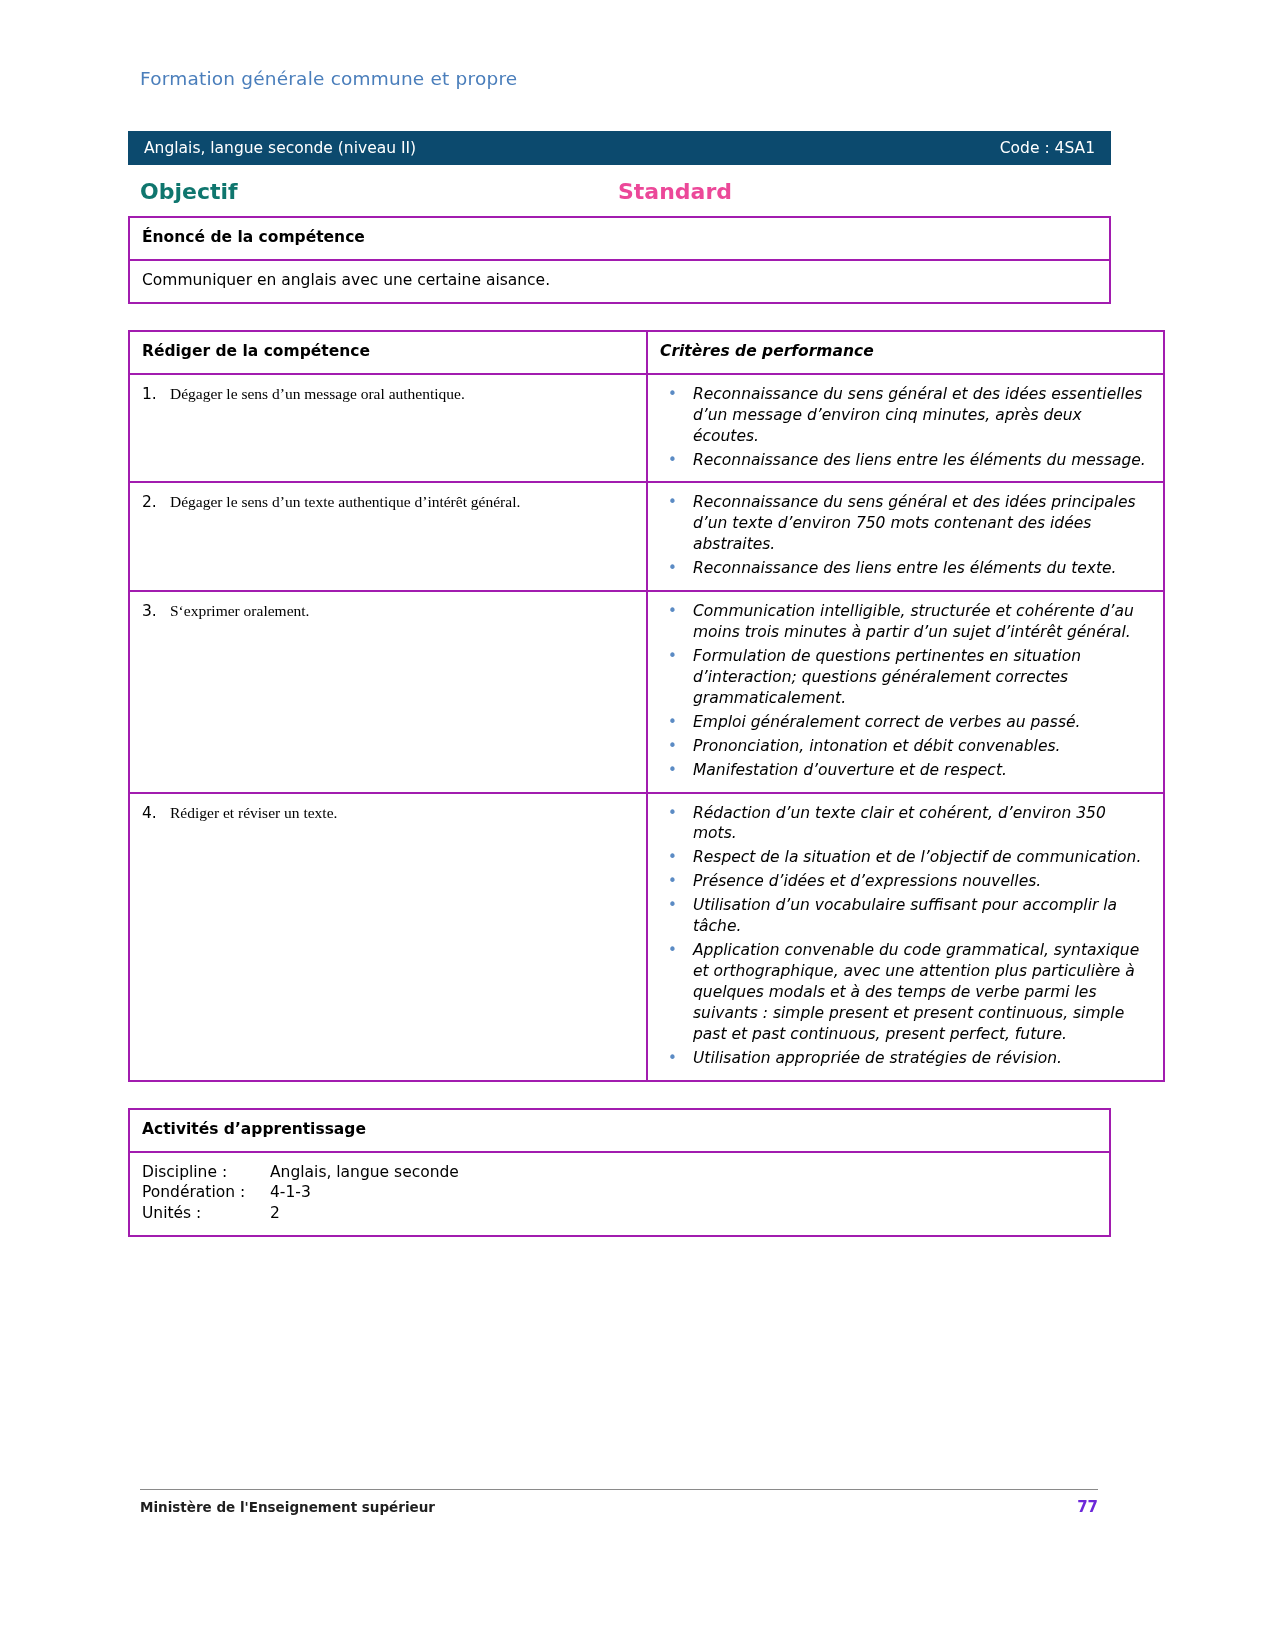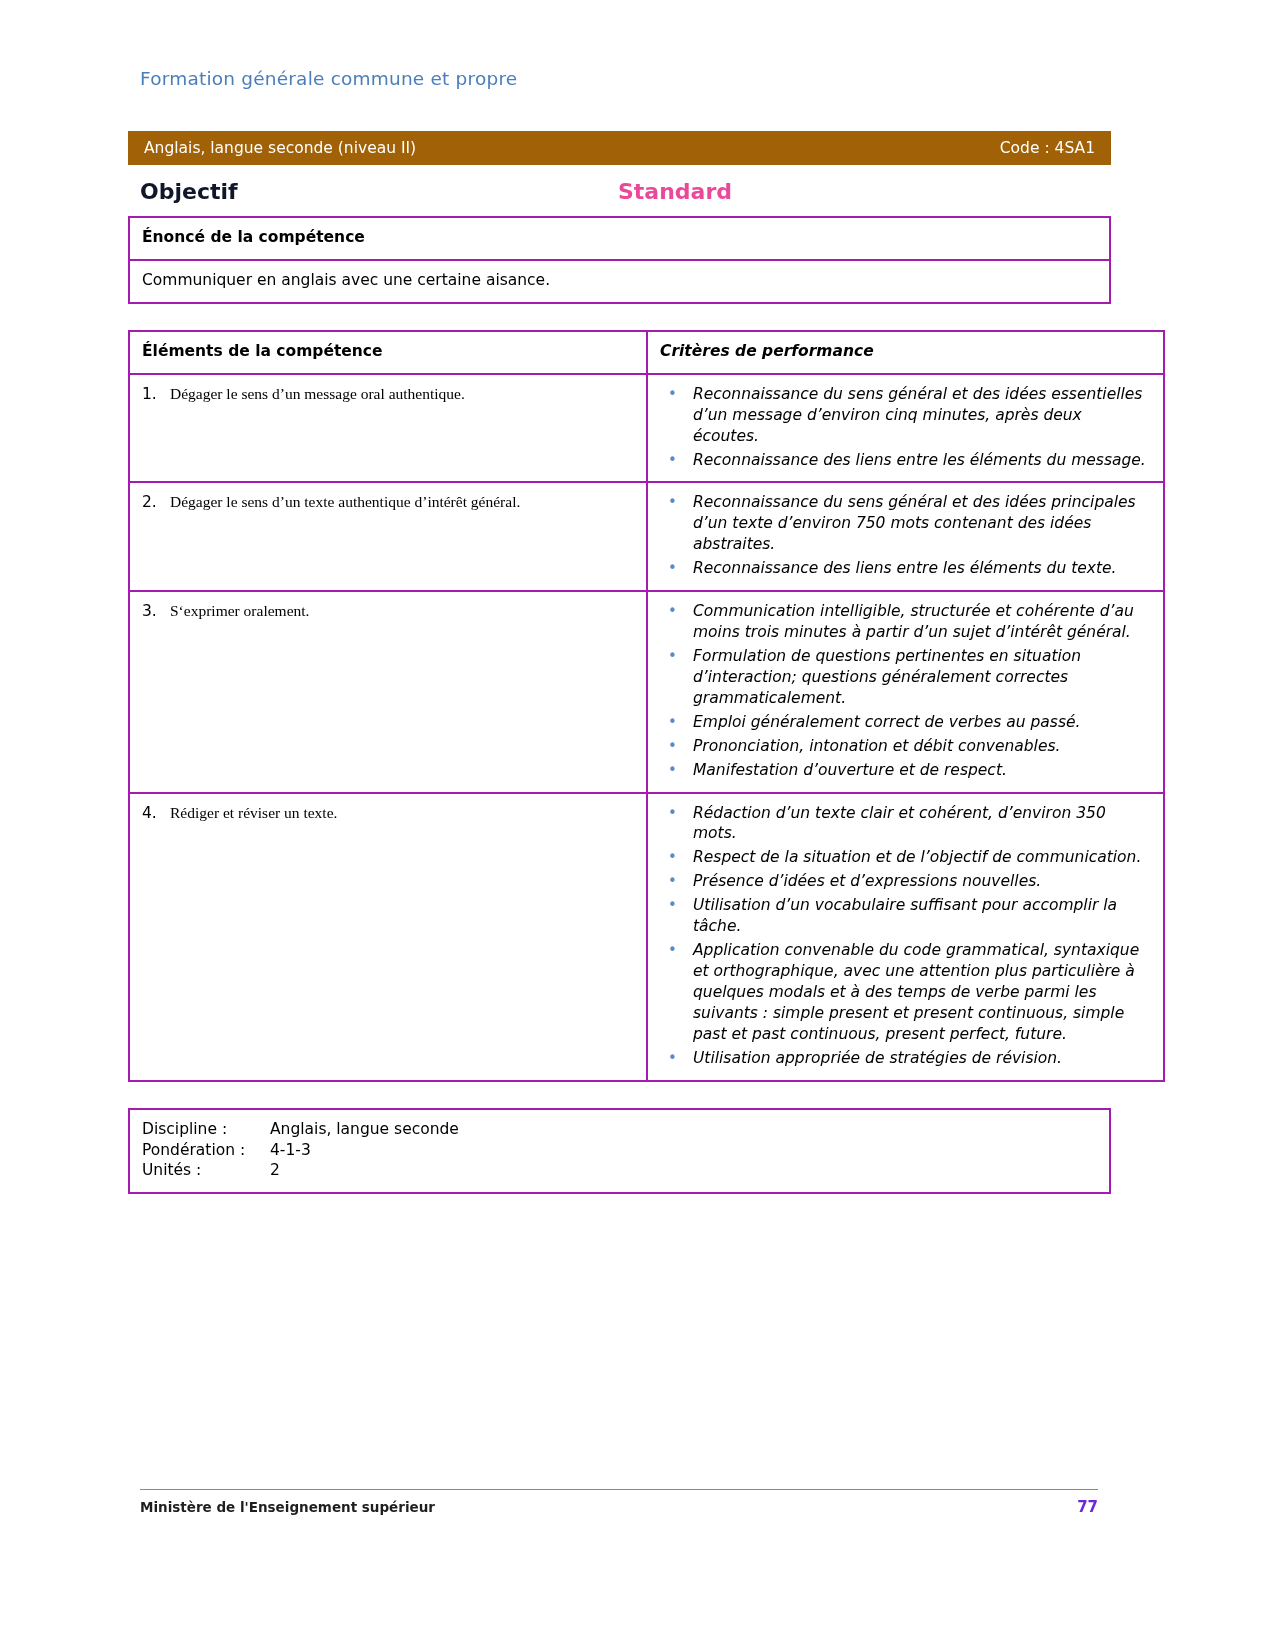--- a/index.html
+++ b/index.html
@@ -31,21 +31,21 @@
     letter-spacing: 0.2px;
   }
   .content {
     position: absolute;
     left: 113px;
     top: 131px;
     width: 983px;
   }
   
   .codebar {
-    background: #a16207;
+    background: #0c4a6e;
     color: #ffffff;
     height: 34px;
     display: flex;
     align-items: center;
     justify-content: space-between;
     padding: 0 16px;
     box-sizing: border-box;
     font-size: 15.5px;
   }
   .codebar .left { }
@@ -53,21 +53,21 @@
 
   .section-heads {
     display: flex;
     margin-top: 14px;
     margin-bottom: 12px;
   }
   .section-heads .objectif {
     width: 490px;
     font-size: 22px;
     font-weight: bold;
-    color: #0f172a;
+    color: #0f766e;
     padding-left: 12px;
     box-sizing: border-box;
   }
   .section-heads .standard {
     font-size: 22px;
     font-weight: bold;
     color: #ec4899;
   }
 
   table.doc {
@@ -184,21 +184,21 @@
         <td>Communiquer en anglais avec une certaine aisance.</td>
       </tr>
     </tbody>
       </table>
 
     <div style="height:26px"></div>
 
     <table class="doc tbl-competence">
       <tbody>
           <tr>
-        <th class="hdr col-left">Éléments de la compétence</th>
+        <th class="hdr col-left">Rédiger de la compétence</th>
         <th class="hdr col-right">Critères de performance</th>
       </tr>
 
       <tr>
         <td class="col-left">
           <div class="num-item">
             <span class="num">1.</span>
             <span class="txt">Dégager le sens d’un message oral authentique.</span>
           </div>
         </td>
@@ -259,20 +259,23 @@
             <li><span class="bullet">•</span><span>Application convenable du code grammatical, syntaxique et orthographique, avec une attention plus particulière à quelques modals et à des temps de verbe parmi les suivants : simple present et present continuous, simple past et past continuous, present perfect, future.</span></li>
             <li><span class="bullet">•</span><span>Utilisation appropriée de stratégies de révision.</span></li>
           </ul>
         </td>
       </tr>
     </tbody>
       </table>
 
     <table class="doc tbl-activites">
       <tbody>
+          <tr>
+        <th class="hdr">Activités d’apprentissage</th>
+      </tr>
       <tr class="activites-body">
         <td>
           <div class="kv">
             <span class="k">Discipline :</span>
             <span class="v">Anglais, langue seconde</span>
           </div>
           <div class="kv">
             <span class="k">Pondération :</span>
             <span class="v">4-1-3</span>
           </div>

